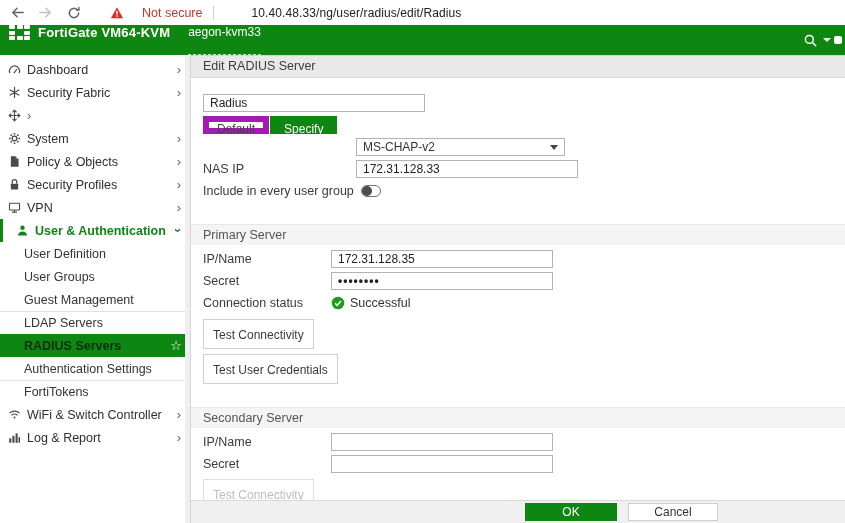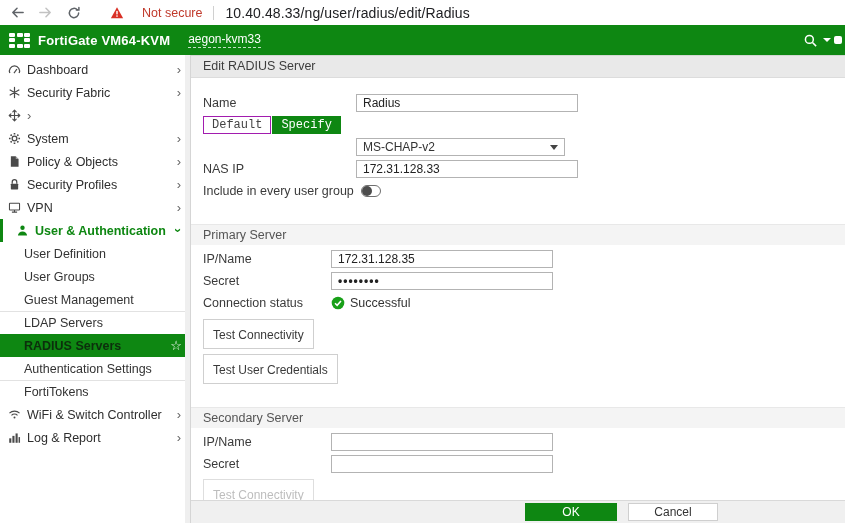--- a/index.html
+++ b/index.html
@@ -4,24 +4,24 @@
 <style>
   * { margin:0; padding:0; box-sizing:border-box; }
   html,body { width:845px; height:523px; overflow:hidden; background:#fff;
               font-family:"Liberation Sans","DejaVu Sans",sans-serif; }
 
   
   .browser-bar { height:25px; background:#fff; display:flex; align-items:center; padding:0 10px; }
   .bicon { width:15px; height:15px; display:inline-flex; align-items:center; justify-content:center; margin-right:13px; cursor:pointer; }
   .notsecure { display:flex; align-items:center; gap:18px; margin-left:16px; color:#c0392b; font-size:12.5px; }
   .url-sep { width:1px; height:14px; background:#d0d0d0; margin:0 11px; }
-  .url-text { font-size:14px; color:#202124; letter-spacing:.1px; }
-
-  
-  .app-header { height:30px; background:#0e8712; display:flex; align-items:center; position:relative; }
+  .url-text { font-size:12px; color:#202124; letter-spacing:.1px;margin-left:26px; }
+
+  
+  .app-header { height:30px; background:#0e8712; display:flex; position:relative; }
   .logo-grid { display:grid; grid-template-columns:repeat(3,6px); grid-template-rows:repeat(3,4px); gap:1.5px; margin-left:9px; }
   .logo-grid span { background:#fff; border-radius:1px; }
   .logo-grid span.blank { background:transparent; }
   .product-name { color:#fff; font-size:13px; font-weight:700; margin-left:8px; letter-spacing:.2px; }
   .hostname { color:#fff; font-size:12px; margin-left:18px; border-bottom:1px dashed rgba(255,255,255,.75); padding-bottom:1px; cursor:pointer; }
   .header-right { position:absolute; right:14px; top:0; height:100%; display:flex; align-items:center; }
   .search-wrap { display:flex; align-items:center; cursor:pointer; }
   .caret-down { width:0; height:0; border-left:4px solid transparent; border-right:4px solid transparent; border-top:4px solid #fff; margin-left:5px; }
   .edge-sliver { position:absolute; right:-11px; width:8px; height:8px; background:#fff; border-radius:2px; }
 
@@ -49,22 +49,22 @@
   .page-titlebar { height:23px; background:#e9e9e9; border-top:1px solid #d2d8d2; border-bottom:1px solid #dcdcdc;
                    line-height:21px; padding-left:12px; font-size:12.5px; color:#3d3d3d; }
   .form-area { padding:16px 0 0 12px; }
   .frow { display:flex; align-items:center; margin-bottom:4px; min-height:18px; }
   .flabel { width:153px; font-size:12.5px; color:#3a3a3a; flex:none; }
   .flabel-srv { width:128px; font-size:12.5px; color:#3a3a3a; flex:none; }
   .finput { width:222px; height:18px; border:1px solid #b3b3b3; background:#fff; font-size:12px; padding:0 6px;
             color:#222; font-family:inherit; outline:none; }
   .finput.secret { letter-spacing:1px; font-weight:700; }
   .offset-col { margin-left:153px; }
-  .seg-btn { height:18px; padding:0 8px; font-size:12px; border:1px solid #a21caf; background:#fff; color:#444;
-             font-family:Liberation Mono, monospace; cursor:pointer;text-align:center; }
+  .seg-btn { height:18px; padding:0 8px; font-size:12px; border:6px solid #a21caf; background:#fff; color:#444;
+             font-family:Liberation Sans, sans-serif; cursor:pointer;text-align:center; }
   .seg-btn.active { background:#0e8712; border-color:#0e8712; color:#fff; margin-left:1px; }
   .dropdown { width:209px; height:18px; border:1px solid #b3b3b3; display:flex; align-items:center; padding:0 6px;
               font-size:12px; color:#333; cursor:pointer; position:relative; }
   .dropdown .dd-caret { position:absolute; right:6px; width:0; height:0; border-left:4px solid transparent;
               border-right:4px solid transparent; border-top:5px solid #444; }
   .toggle { width:20px; height:12px; border:1px solid #6f6f6f; border-radius:7px; position:relative; margin-left:7px;
             background:#fff; cursor:pointer; flex:none; }
   .toggle .knob { position:absolute; left:0px; top:0px; width:10px; height:10px; border-radius:50%; background:#4d4d4d; }
 
   .section-bar { height:21px; background:#f4f4f4; border-top:1px solid #e8e8e8; line-height:21px; padding-left:12px;
@@ -270,21 +270,20 @@
       <span class="chev">›</span>
     </div>
     <div class="sidebar-scrollbar"></div>
   </nav>
 
   <main class="content">
     <div class="page-titlebar">Edit RADIUS Server</div>
 
     <div class="form-area">
       <div class="frow">
-        <span class="flabel">Name</span>
         <input class="finput" type="text" value="Radius" style="">
       </div>
       <div class="frow">
         <button class="seg-btn">Default</button>
         <button class="seg-btn active">Specify</button>
       </div>
       <div class="frow">
         <div class="dropdown offset-col">
           <span>MS-CHAP-v2</span>
           <span class="dd-caret"></span>

